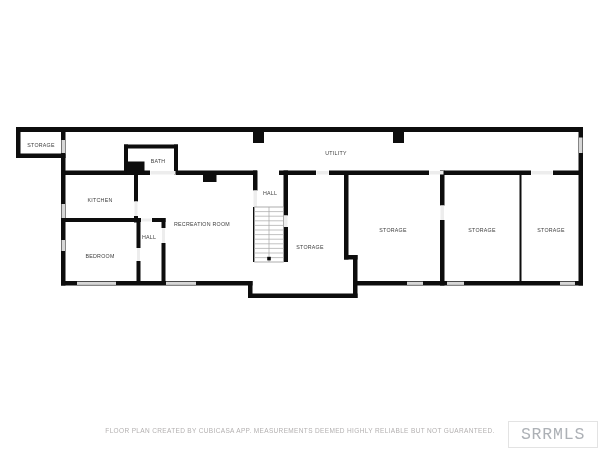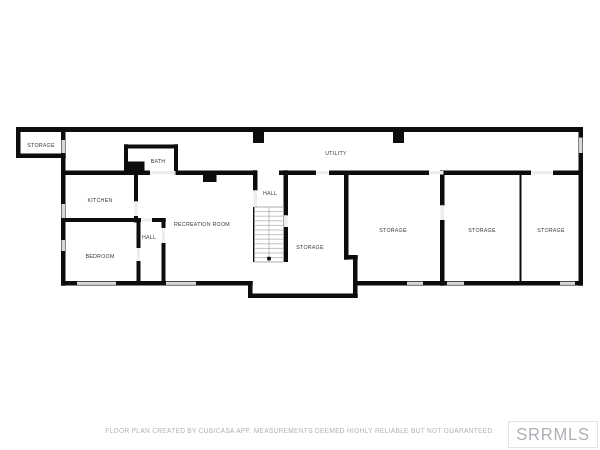--- a/index.html
+++ b/index.html
@@ -28,21 +28,21 @@
   .mls-logo{
     position:absolute;
     left:508px; top:421px;
     width:88px; height:25px;
     border:1.5px solid #e3e3e3;
     background:#ffffff;
     display:flex;align-items:center;justify-content:center;
     font-size:16.5px;
     letter-spacing:0.8px;
     color:#adb1b6;
-    font-family:Liberation Sans, sans-serif;
+    font-family:Liberation Mono, monospace;
   }
 </style>
 </head>
 <body>
 
 <div class="plan-wrap">
 <svg width="600" height="450" viewBox="0 0 600 450" xmlns="http://www.w3.org/2000/svg">
 
   <g fill="#0d0d0d">
 

